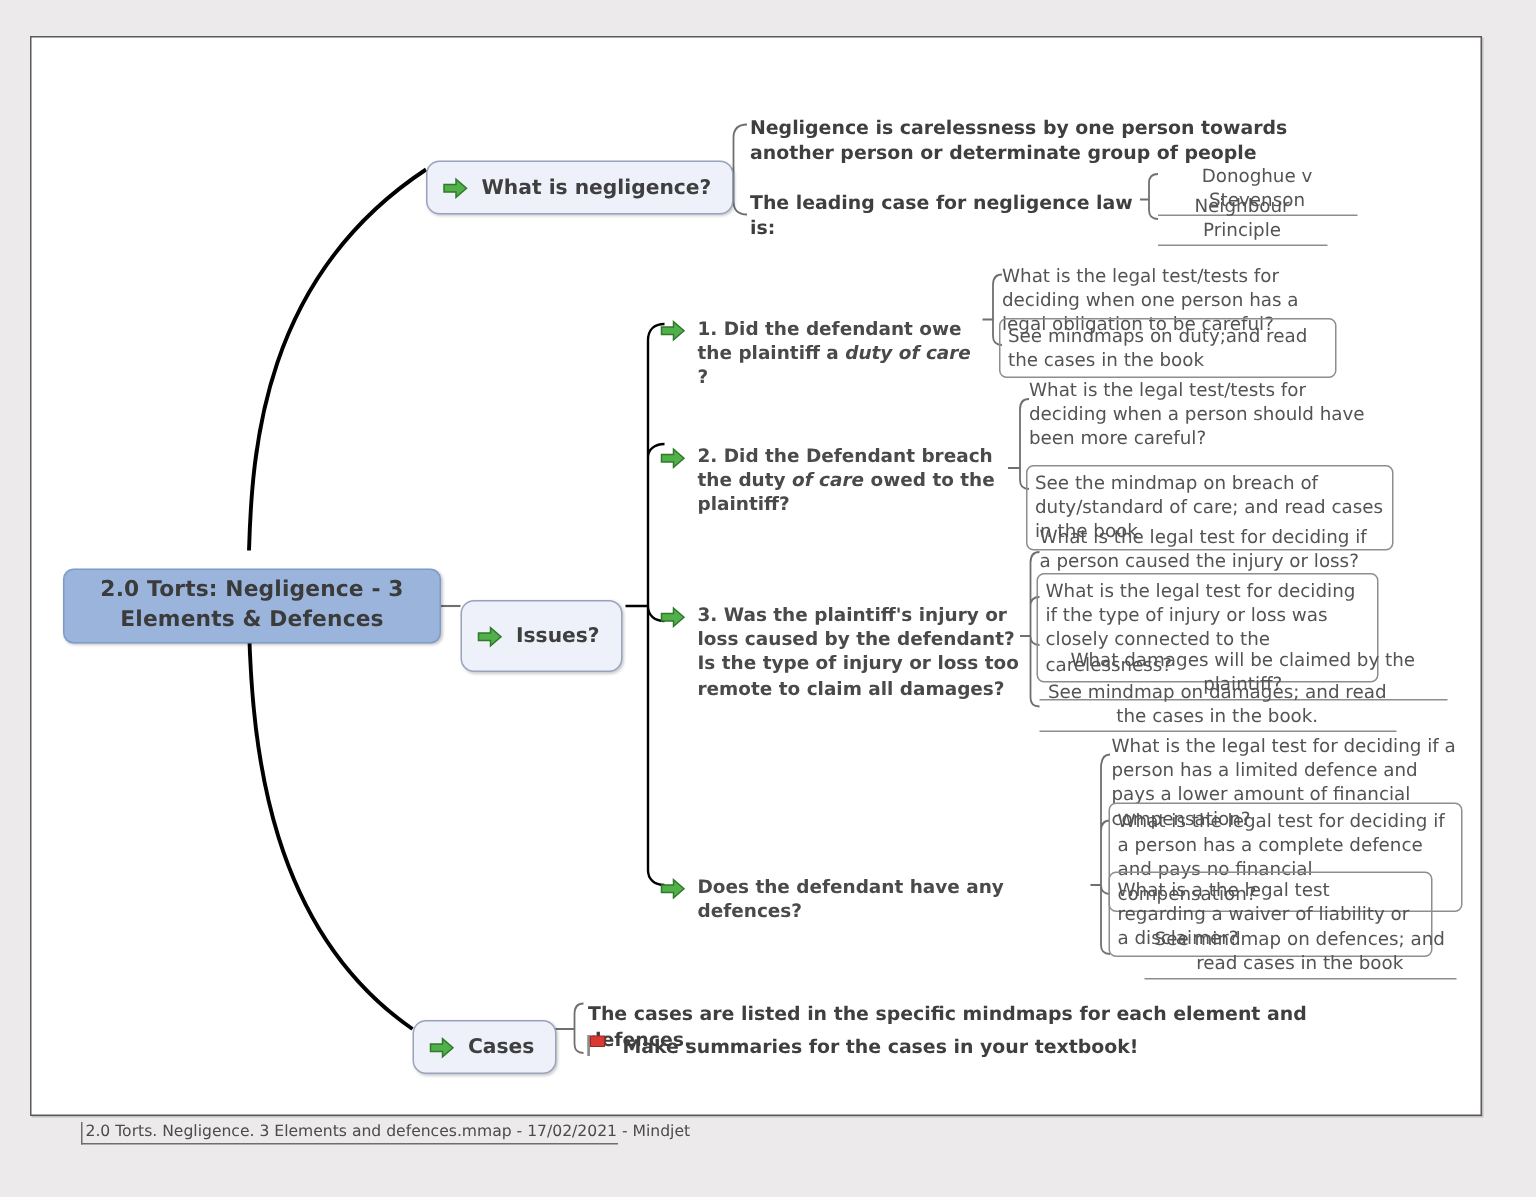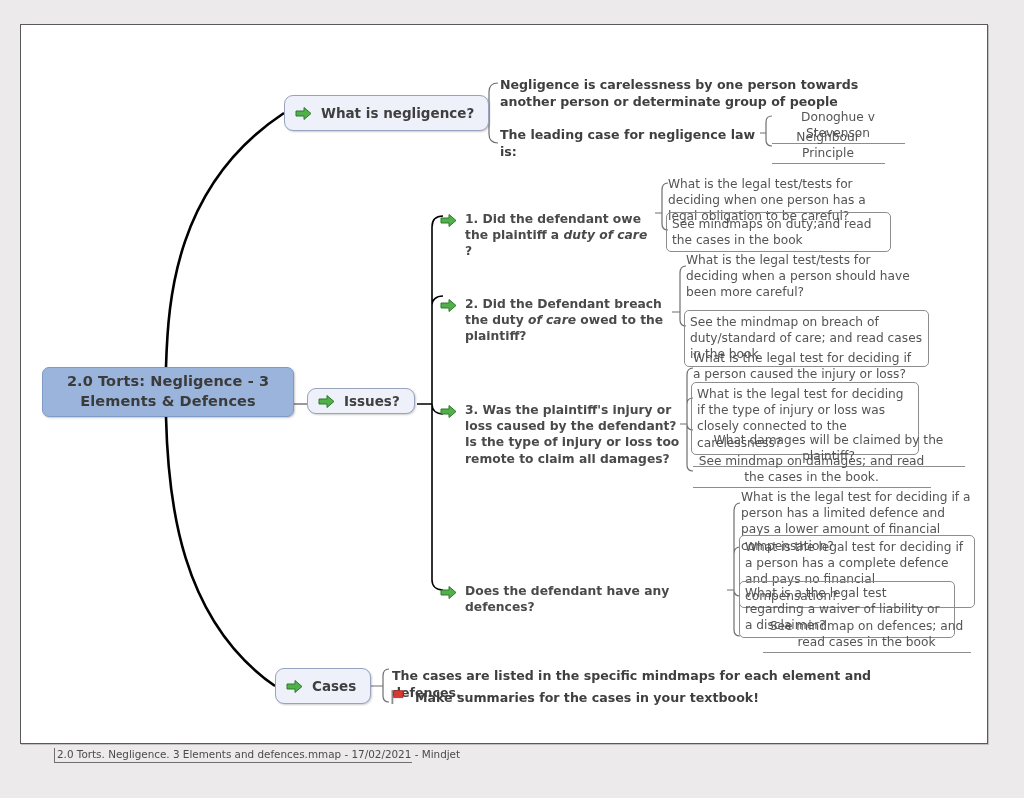--- a/index.html
+++ b/index.html
@@ -28,20 +28,21 @@
   #svg-layer {
     position: absolute;
     left: 0; top: 0;
     width: 1024px;
     height: 798px;
     pointer-events: none;
   }
   .node {
     position: absolute;
     box-sizing: border-box;
+    margin-top: 12px;
   }
   
   .root-node {
     left: 42px;
     top: 367px;
     width: 252px;
     height: 50px;
     background: #9ab4dc;
     border: 1px solid #7d9bc8;
     border-radius: 7px;
@@ -65,21 +66,21 @@
     align-items: center;
     gap: 9px;
     padding: 0 14px 0 10px;
     color: #3f3f3f;
     font-size: 13.5px;
     font-weight: bold;
     box-shadow: 1px 1px 2px rgba(0,0,0,0.2);
     white-space: nowrap;
   }
   .pill-negligence { left: 284px; top: 95px; height: 36px; }
-  .pill-issues     { left: 307px; top: 388px; height: 26px; }
+  .pill-issues     { left: 307px; top: 388px; height: 48px; }
   .pill-cases      { left: 275px; top: 668px; height: 36px; }
 
   
   .arrow-icon {
     width: 17px;
     height: 15px;
     flex: 0 0 auto;
     display: block;
   }
   

